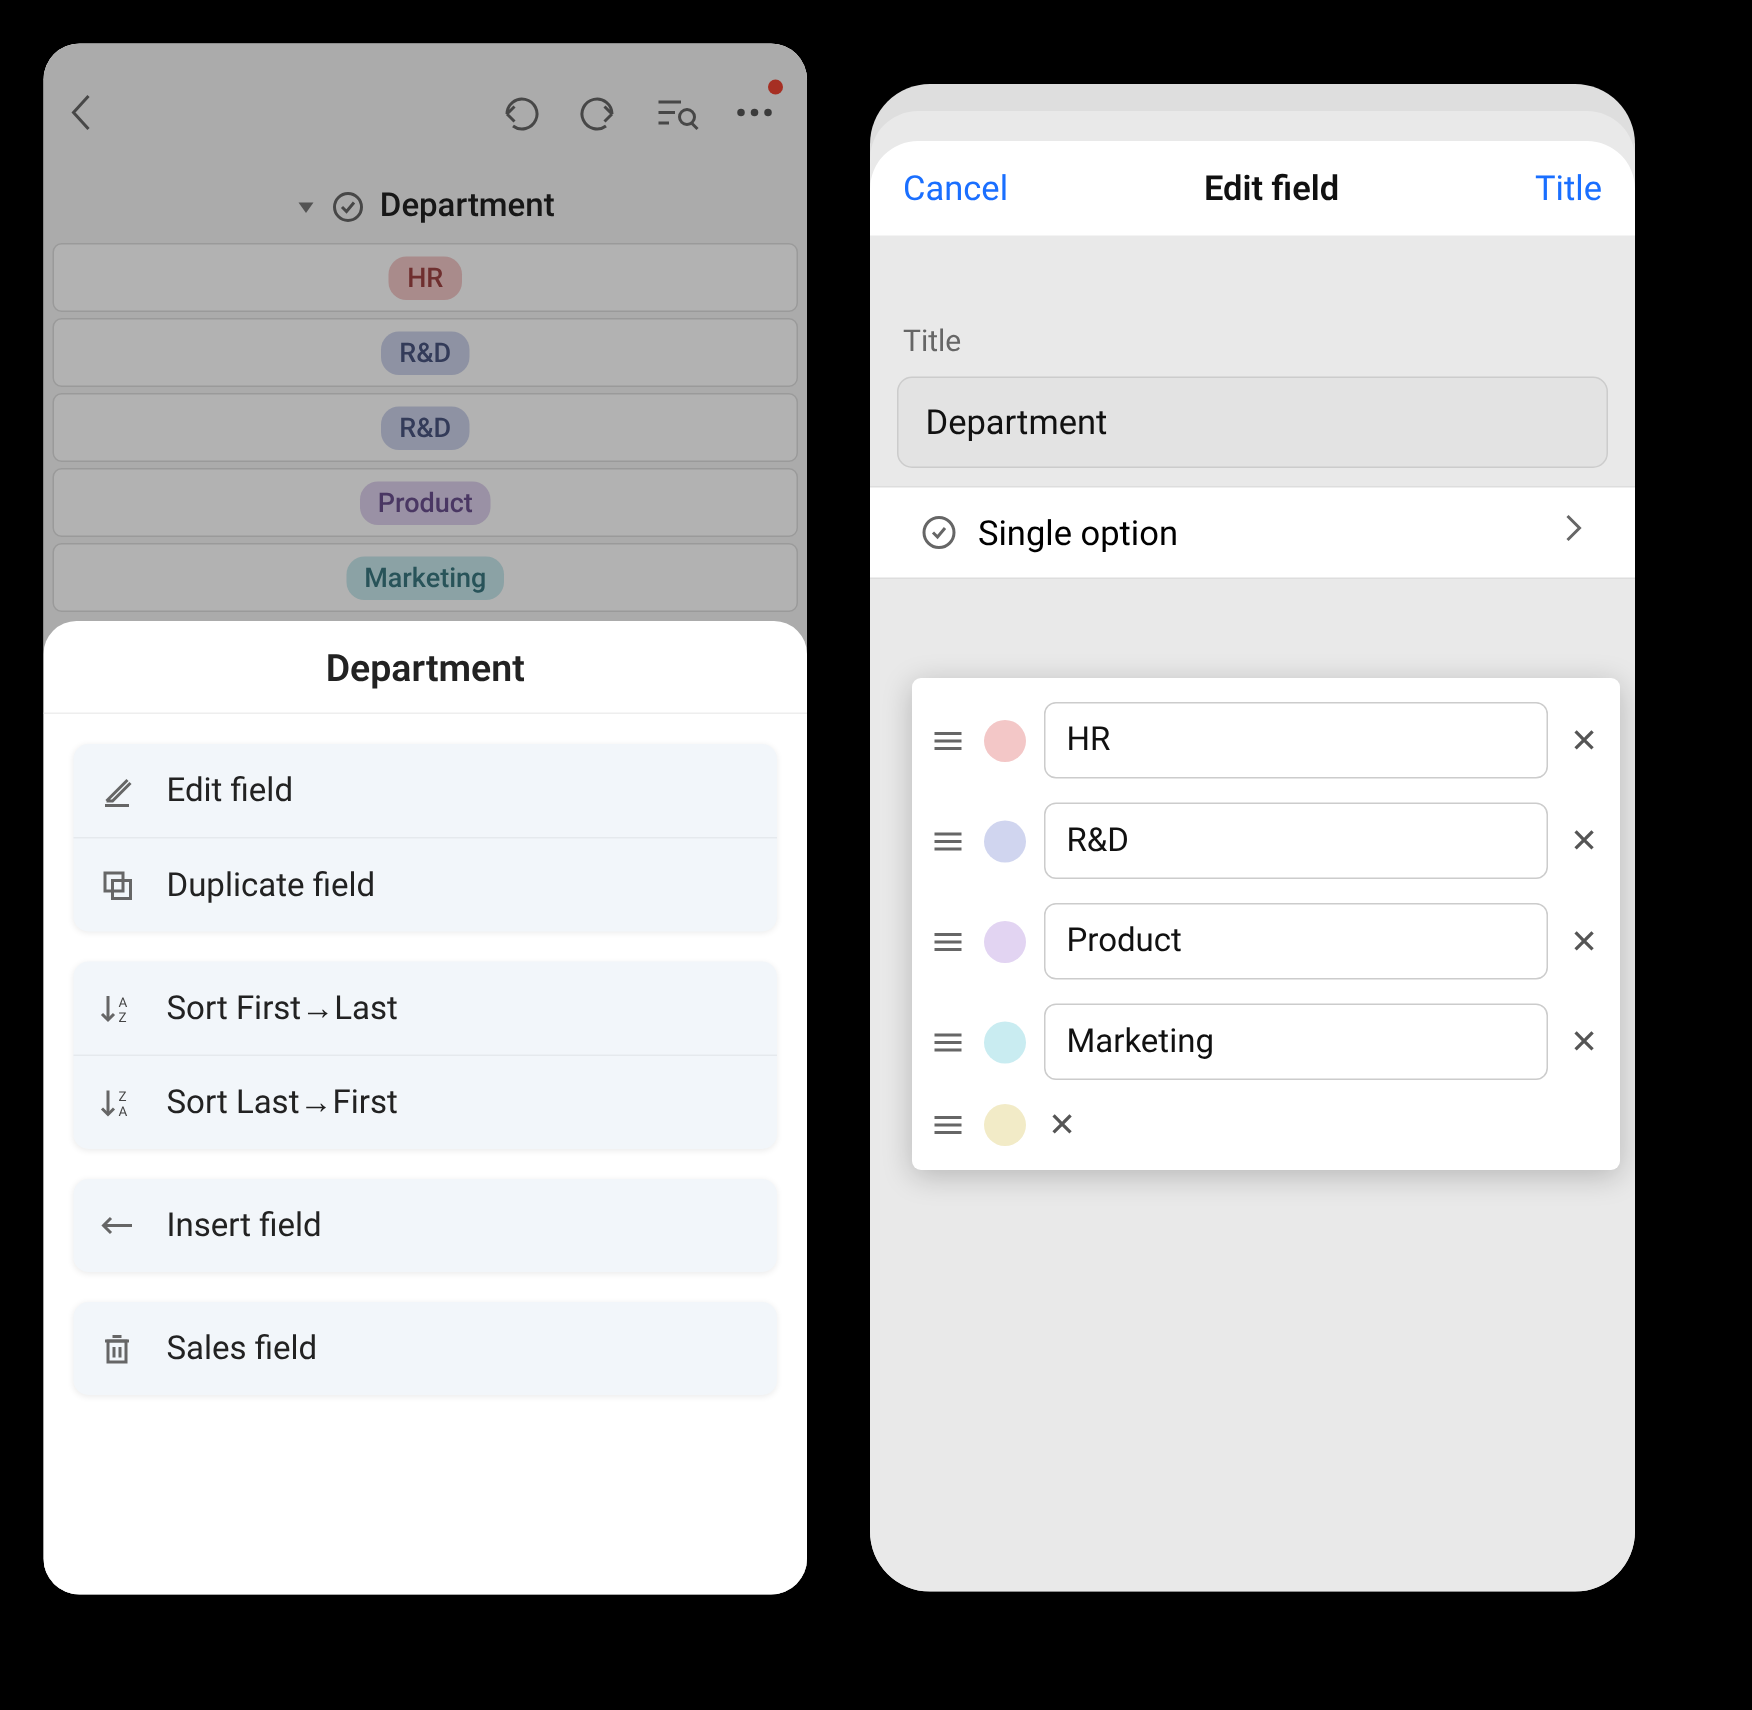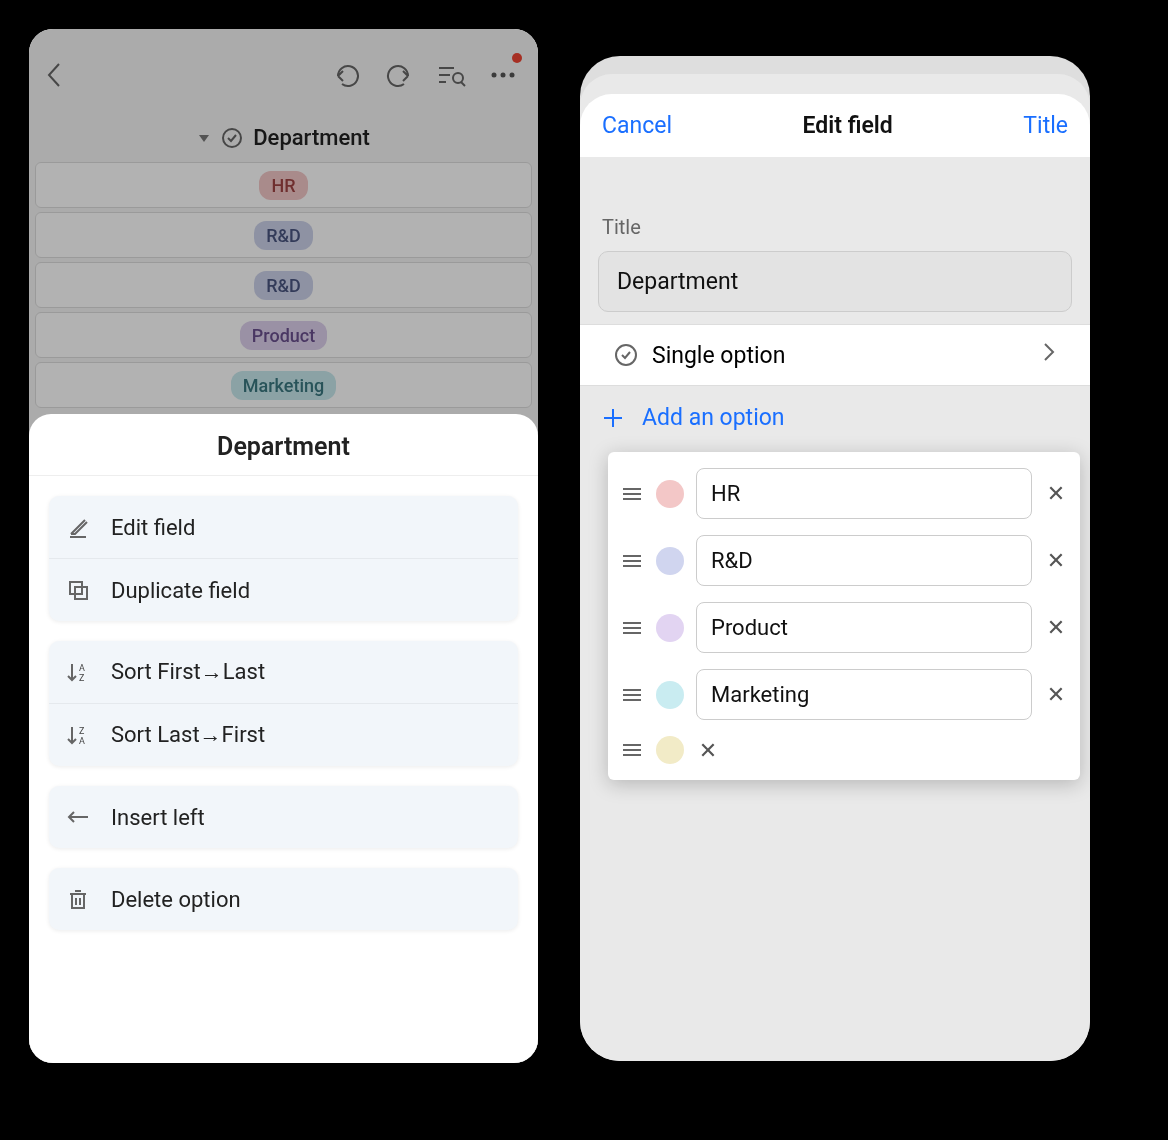--- a/index.html
+++ b/index.html
@@ -221,36 +221,36 @@
     </div>
 
     <div class="menu-card">
       <div class="menu-item">
         <span class="mi-icon">
             <svg width="24" height="18" class="ic">
               <line x1="22" y1="9" x2="3" y2="9"></line>
               <polyline points="8,4 3,9 8,14"></polyline>
             </svg>
           </span>
-        <span>Insert left</span>
+        <span>Insert field</span>
       </div>
     </div>
 
     <div class="menu-card">
       <div class="menu-item">
         <span class="mi-icon">
             <svg width="22" height="22" class="ic">
               <rect x="5" y="6" width="12" height="14"></rect>
               <line x1="3" y1="6" x2="19" y2="6"></line>
               <line x1="9" y1="10" x2="9" y2="17"></line>
               <line x1="13" y1="10" x2="13" y2="17"></line>
               <line x1="8" y1="3" x2="14" y2="3"></line>
             </svg>
           </span>
-        <span>Delete option</span>
+        <span>Sales field</span>
       </div>
     </div>
   </div>
 </div>
 
 <div class="phone phone-right">
   <div class="phone-right-inner">
   <div class="modal-header">
     <span class="hdr-btn">Cancel</span>
     <span class="hdr-title">Edit field</span>
@@ -261,27 +261,20 @@
   <div class="field-type-row">
     <svg width="24" height="24" class="ic">
           <circle cx="12" cy="12" r="10"></circle>
           <polyline points="8,12 11,15 16,9"></polyline>
         </svg>
     <span>Single option</span>
     <span class="ft-arrow"><svg width="14" height="22" class="ic">
             <polyline points="3,3 11,11 3,19"></polyline>
           </svg></span>
   </div>
-  <div class="add-option">
-    <svg width="22" height="22">
-          <line x1="11" y1="2" x2="11" y2="20" stroke="#1a6fff" stroke-width="2"></line>
-          <line x1="2" y1="11" x2="20" y2="11" stroke="#1a6fff" stroke-width="2"></line>
-        </svg>
-    <span>Add an option</span>
-  </div>
 
   <div class="options-popup" id="options-popup">
         <div class="opt-row">
           <div class="drag-handle">
             <span></span>
             <span></span>
             <span></span>
           </div>
           <div class="color-dot dot-hr"></div>
           <div class="opt-input">HR</div>

